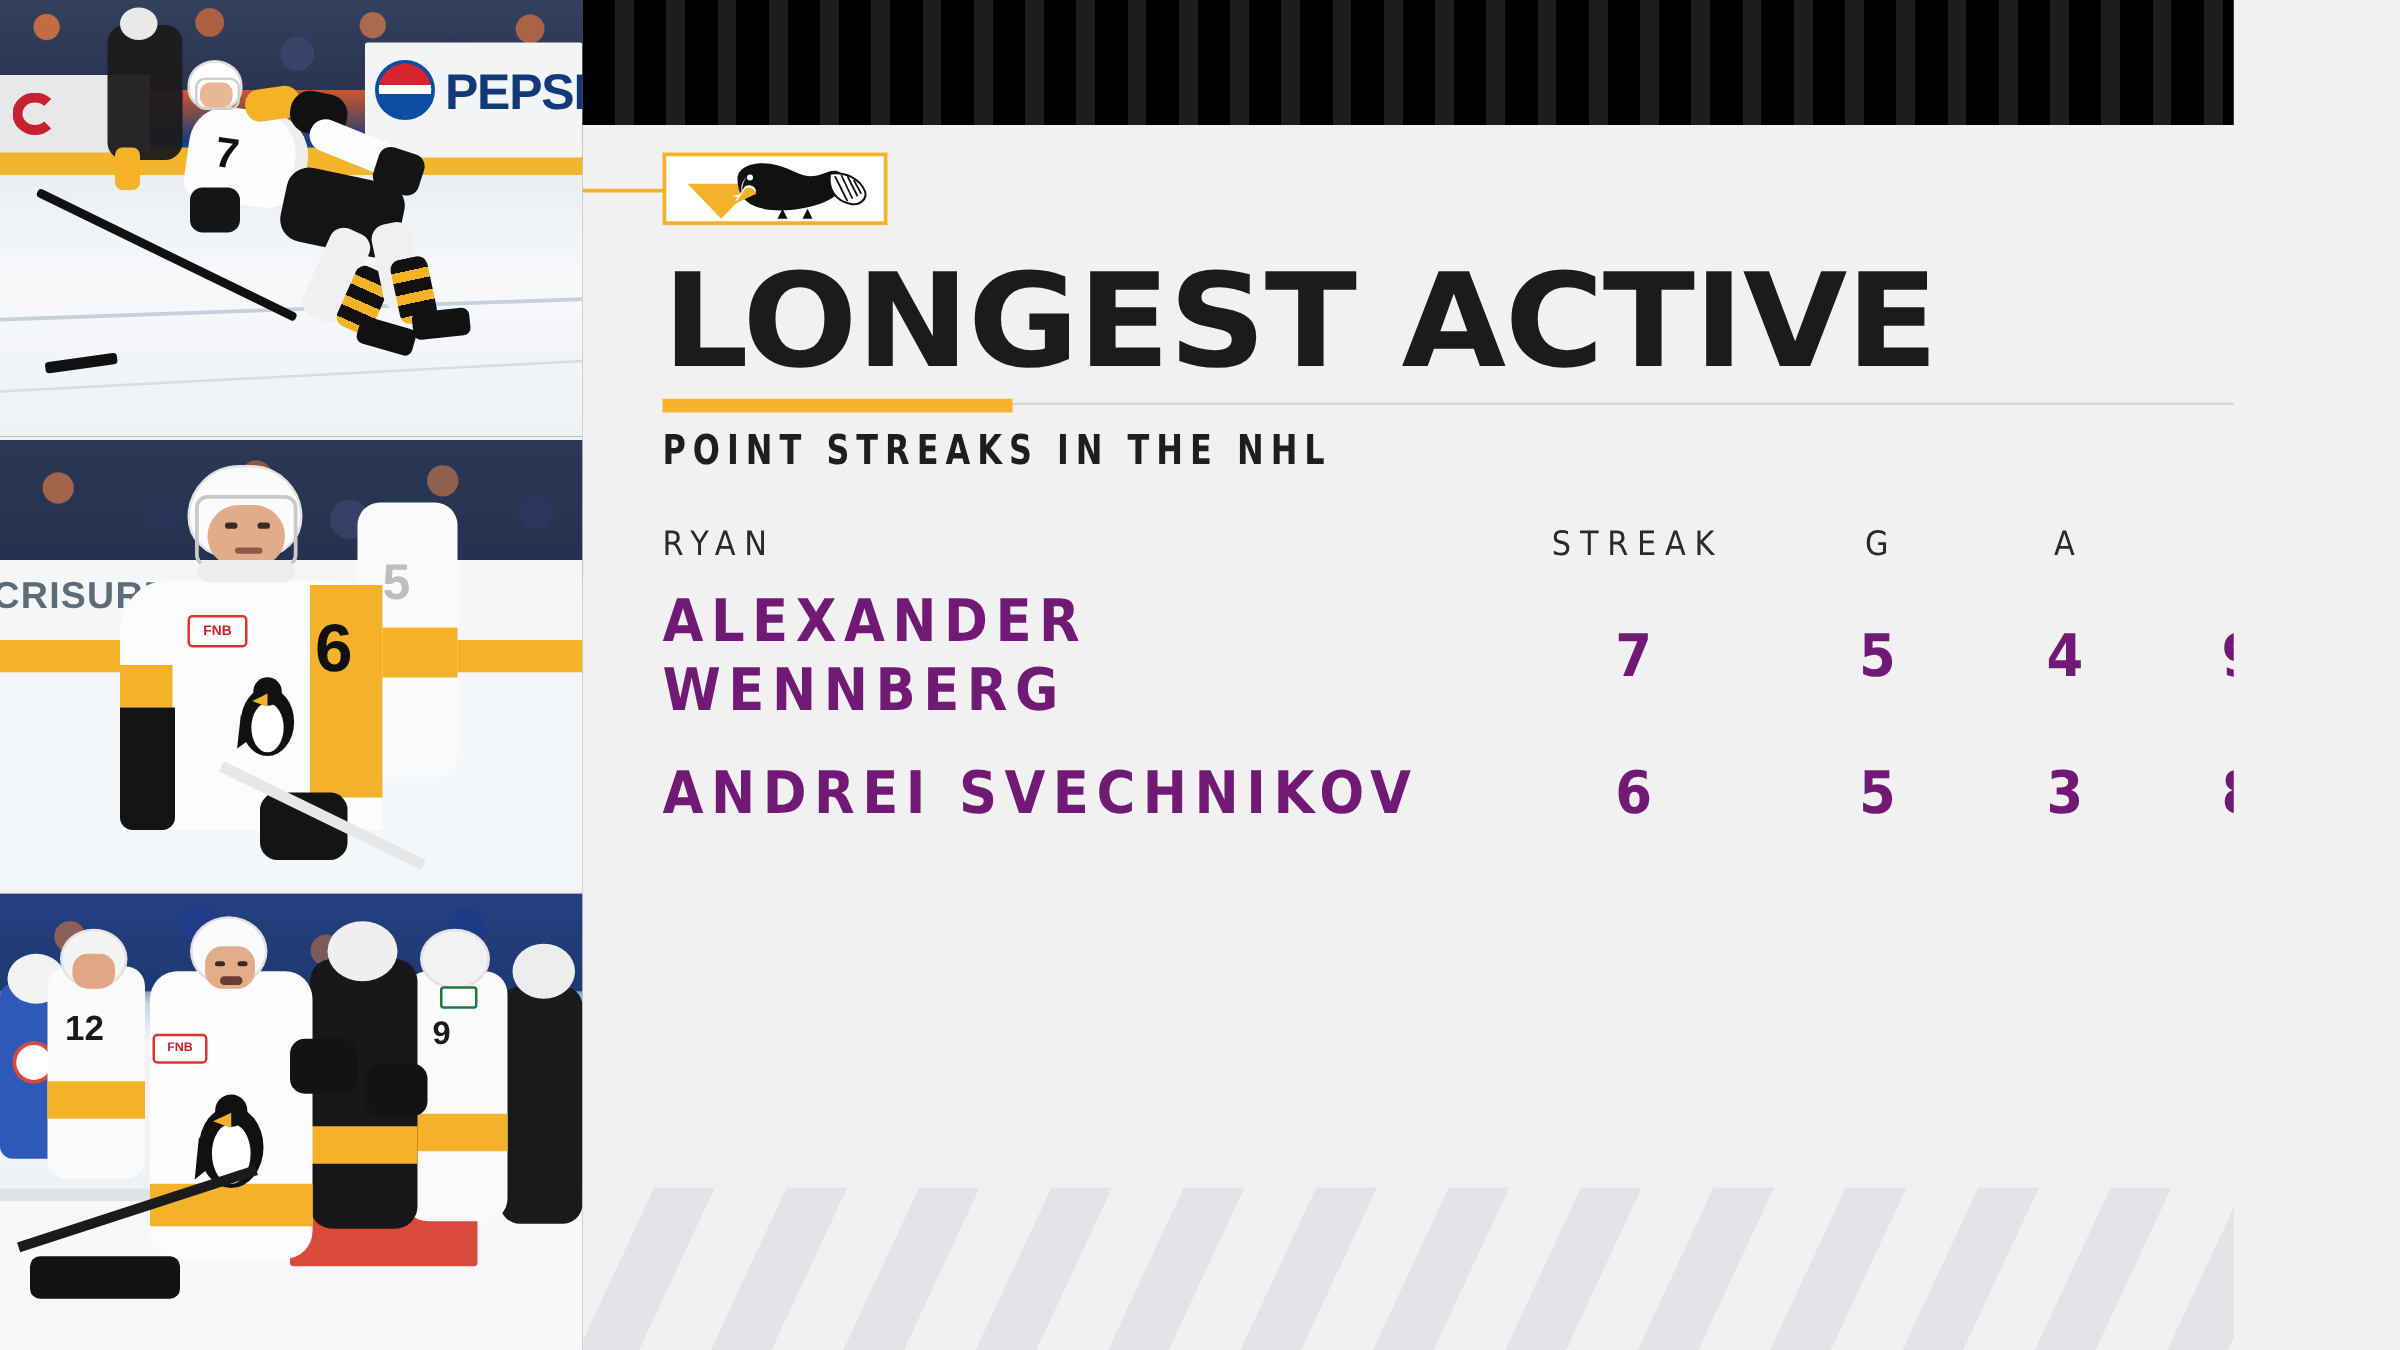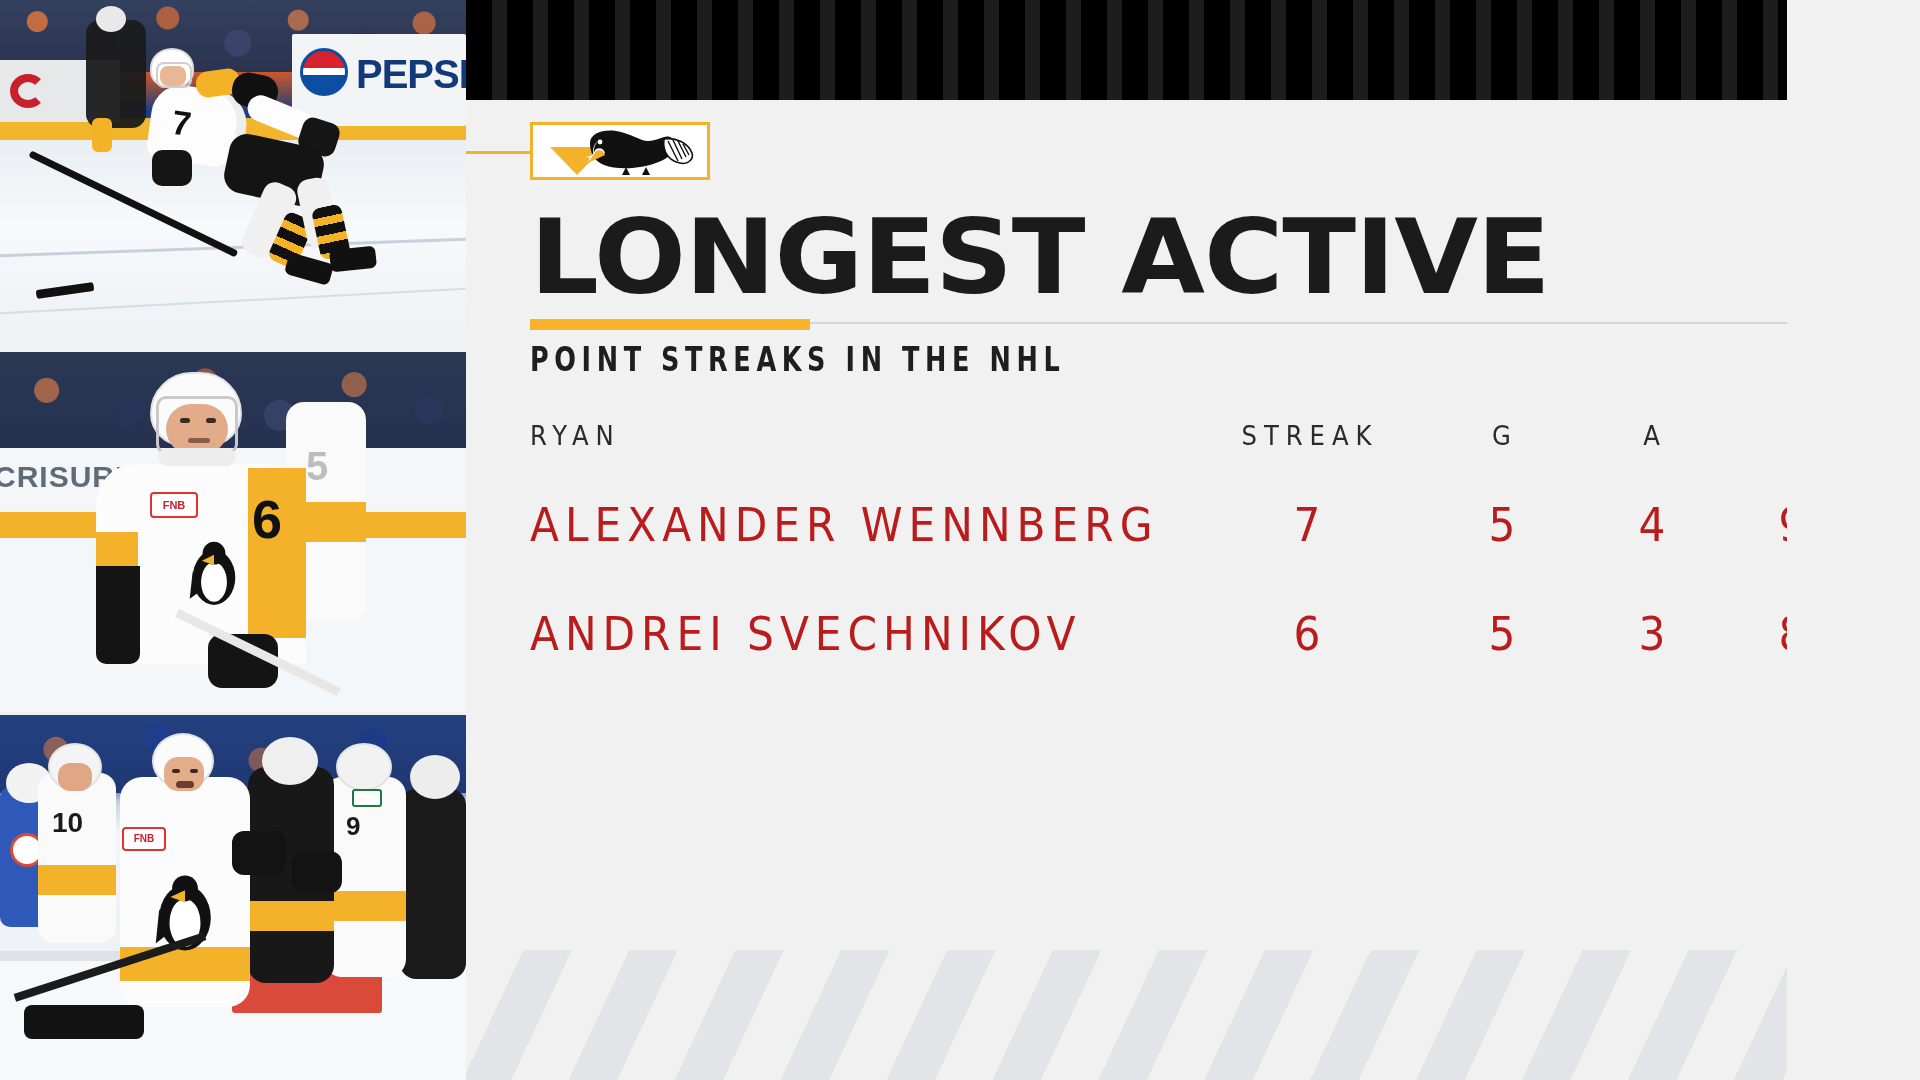--- a/index.html
+++ b/index.html
@@ -229,21 +229,21 @@
     height:70px; vertical-align:middle;
   }
   th.c-name { text-align:left; width:660px; }
   th.c-streak { text-align:center; width:240px; }
   th.c-g { text-align:center; width:150px; }
   th.c-a { text-align:center; width:150px; }
   th.c-pts { text-align:right; width:130px; }
 
   table.stats tbody td {
     font-family:"DejaVu Sans Condensed","Liberation Sans Narrow","Liberation Sans",sans-serif;
-    font-weight:400; font-size:47px; letter-spacing:6px; color:#b91c1c;
+    font-weight:700; font-size:47px; letter-spacing:6px; color:#701a75;
     height:109px; vertical-align:middle;
   }
   tbody td.name { text-align:left; }
   tbody td.num { text-align:center; letter-spacing:2px; }
   tbody tr.highlight td { font-weight:800; letter-spacing:4.5px; color:#111; }
   tbody tr.highlight td.num { letter-spacing:0; }
 </style>
 </head>
 <body>
 
@@ -339,21 +339,21 @@
       <div class="pD-h"></div>
       <div class="pD-n">9</div>
       <div class="patch"></div>
       <div class="pC"></div>
       <div class="pC-y"></div>
       <div class="pC-h"></div>
       <div class="pA"></div>
       <div class="pA-y"></div>
       <div class="pA-h"></div>
       <div class="pA-f"></div>
-      <div class="pA-n">10</div>
+      <div class="pA-n">12</div>
       <div class="pB"></div>
       <div class="pB-y"></div>
       <div class="pB-fnb">FNB</div>
       <div class="pB-logo">
         <svg viewBox="0 0 100 100" width="86" height="86" aria-hidden="true">
           <ellipse cx="50" cy="52" rx="30" ry="38" fill="#111"></ellipse>
           <ellipse cx="50" cy="58" rx="18" ry="28" fill="#fff"></ellipse>
           <circle cx="50" cy="18" r="15" fill="#111"></circle>
           <polygon points="50,20 33,28 50,34" fill="#f3b229"></polygon>
           <polygon points="20,42 16,82 31,70" fill="#111"></polygon>

